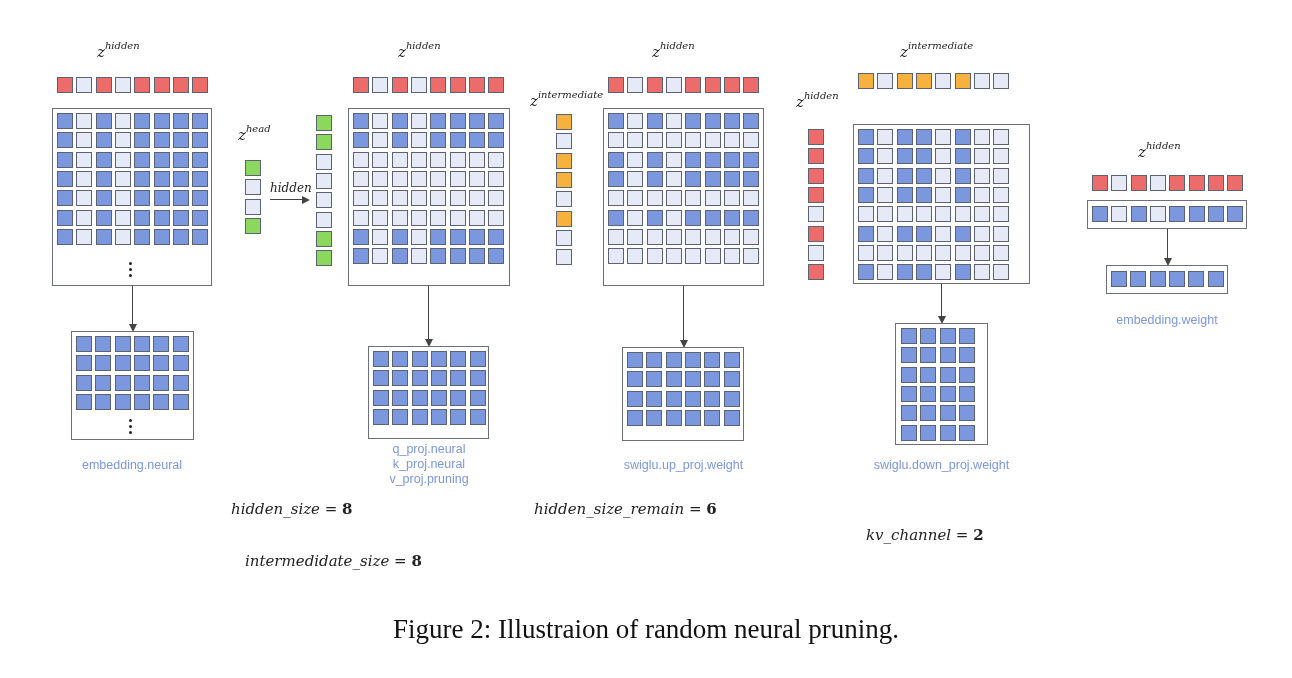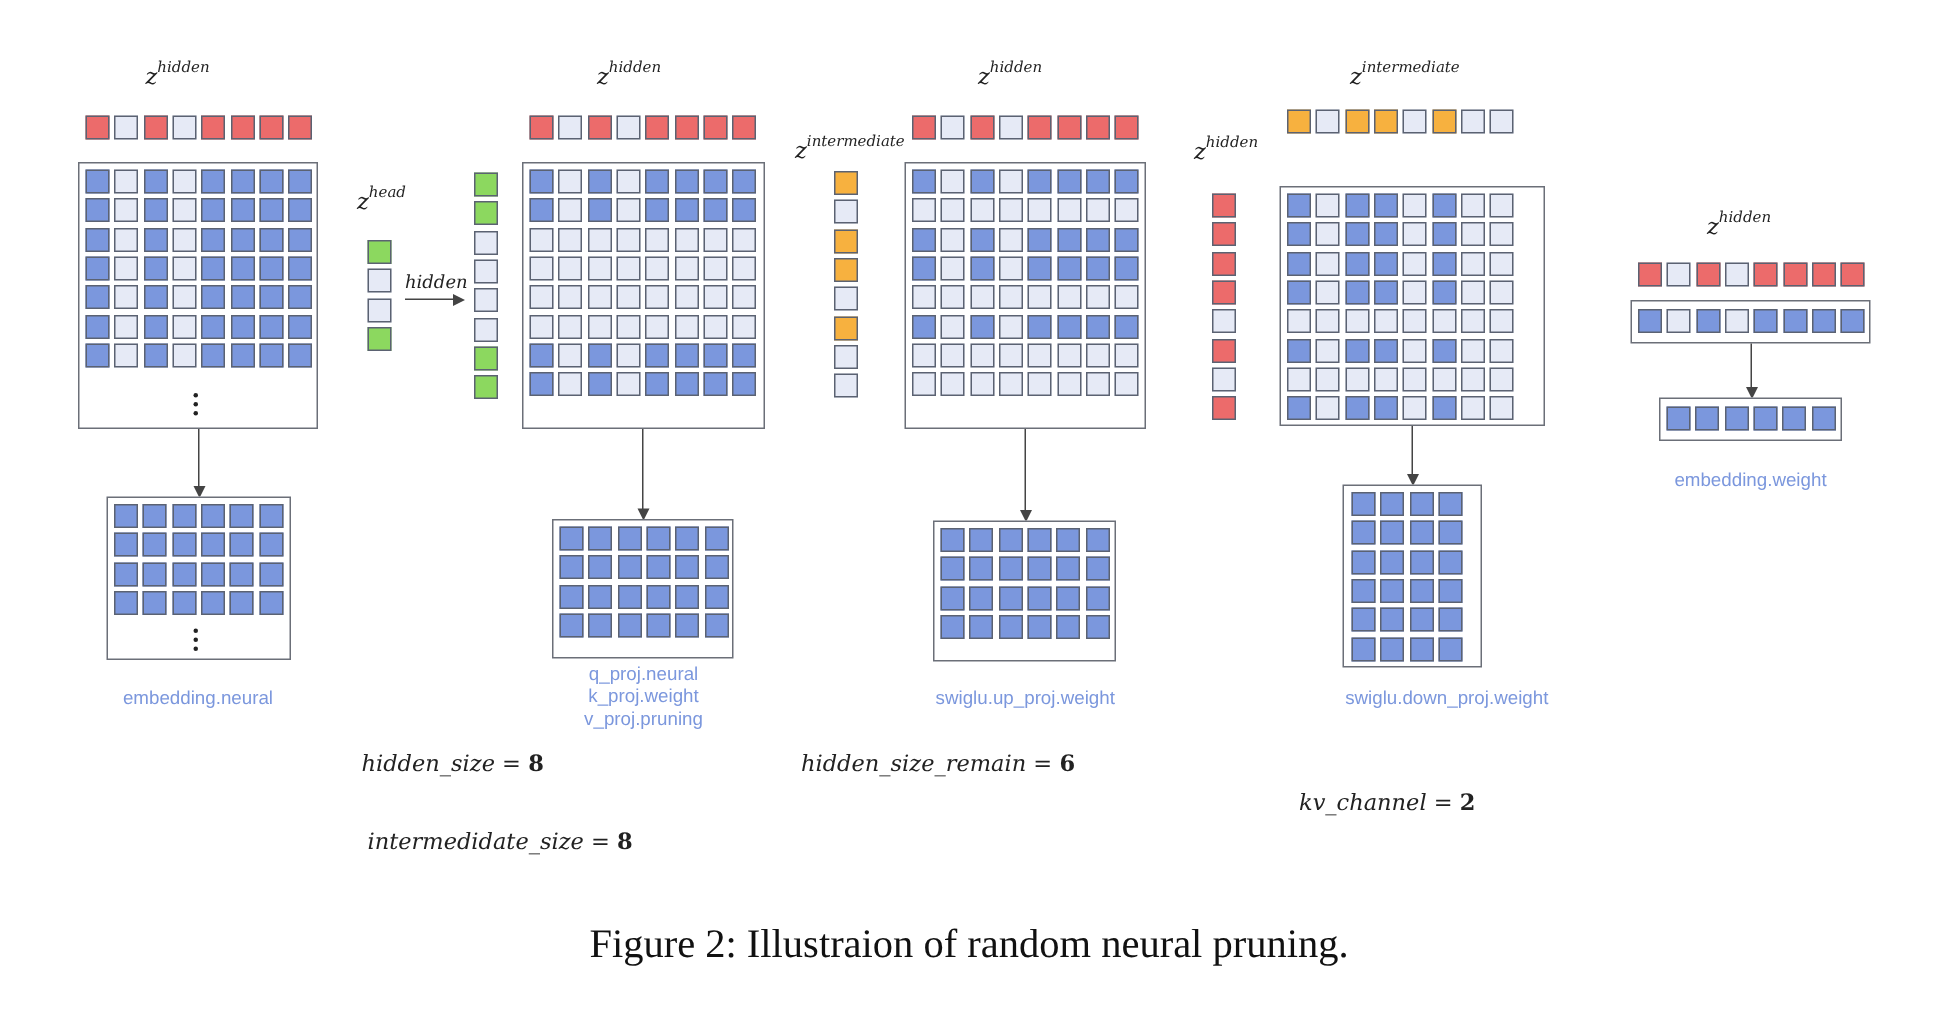--- a/index.html
+++ b/index.html
@@ -243,21 +243,21 @@
     <div class="cell" style="left: 450.2px; top: 389.6px; background: rgb(123, 151, 221);"></div>
     <div class="cell" style="left: 469.5px; top: 389.6px; background: rgb(123, 151, 221);"></div>
     <div class="cell" style="left: 373px; top: 408.9px; background: rgb(123, 151, 221);"></div>
     <div class="cell" style="left: 392.3px; top: 408.9px; background: rgb(123, 151, 221);"></div>
     <div class="cell" style="left: 411.6px; top: 408.9px; background: rgb(123, 151, 221);"></div>
     <div class="cell" style="left: 430.9px; top: 408.9px; background: rgb(123, 151, 221);"></div>
     <div class="cell" style="left: 450.2px; top: 408.9px; background: rgb(123, 151, 221);"></div>
     <div class="cell" style="left: 469.5px; top: 408.9px; background: rgb(123, 151, 221);"></div>
     <div class="wlabel" style="left: 348px; top: 442px; width: 162px;">
       <div>q_proj.neural</div>
-      <div>k_proj.weight</div>
+      <div>k_proj.neural</div>
       <div>v_proj.pruning</div>
     </div>
     <div class="zlabel" style="left: 652px; top: 42px;"><span>z</span><sup>hidden</sup></div>
     <div class="cell" style="left: 608px; top: 77px; background: rgb(236, 107, 107);"></div>
     <div class="cell" style="left: 627.3px; top: 77px; background: rgb(230, 234, 246);"></div>
     <div class="cell" style="left: 646.6px; top: 77px; background: rgb(236, 107, 107);"></div>
     <div class="cell" style="left: 665.9px; top: 77px; background: rgb(230, 234, 246);"></div>
     <div class="cell" style="left: 685.2px; top: 77px; background: rgb(236, 107, 107);"></div>
     <div class="cell" style="left: 704.5px; top: 77px; background: rgb(236, 107, 107);"></div>
     <div class="cell" style="left: 723.8px; top: 77px; background: rgb(236, 107, 107);"></div>
@@ -469,21 +469,21 @@
     <div class="cell" style="left: 939.6px; top: 385.9px; background: rgb(123, 151, 221);"></div>
     <div class="cell" style="left: 958.9px; top: 385.9px; background: rgb(123, 151, 221);"></div>
     <div class="cell" style="left: 901px; top: 405.2px; background: rgb(123, 151, 221);"></div>
     <div class="cell" style="left: 920.3px; top: 405.2px; background: rgb(123, 151, 221);"></div>
     <div class="cell" style="left: 939.6px; top: 405.2px; background: rgb(123, 151, 221);"></div>
     <div class="cell" style="left: 958.9px; top: 405.2px; background: rgb(123, 151, 221);"></div>
     <div class="cell" style="left: 901px; top: 424.5px; background: rgb(123, 151, 221);"></div>
     <div class="cell" style="left: 920.3px; top: 424.5px; background: rgb(123, 151, 221);"></div>
     <div class="cell" style="left: 939.6px; top: 424.5px; background: rgb(123, 151, 221);"></div>
     <div class="cell" style="left: 958.9px; top: 424.5px; background: rgb(123, 151, 221);"></div>
-    <div class="wlabel" style="left: 876px; top: 458px; width: 177px;">
+    <div class="wlabel" style="left: 853px; top: 458px; width: 177px;">
       <div>swiglu.down_proj.weight</div>
     </div>
     <div class="zlabel" style="left: 1138px; top: 142px;"><span>z</span><sup>hidden</sup></div>
     <div class="cell" style="left: 1092px; top: 175px; background: rgb(236, 107, 107);"></div>
     <div class="cell" style="left: 1111.3px; top: 175px; background: rgb(230, 234, 246);"></div>
     <div class="cell" style="left: 1130.6px; top: 175px; background: rgb(236, 107, 107);"></div>
     <div class="cell" style="left: 1149.9px; top: 175px; background: rgb(230, 234, 246);"></div>
     <div class="cell" style="left: 1169.2px; top: 175px; background: rgb(236, 107, 107);"></div>
     <div class="cell" style="left: 1188.5px; top: 175px; background: rgb(236, 107, 107);"></div>
     <div class="cell" style="left: 1207.8px; top: 175px; background: rgb(236, 107, 107);"></div>
@@ -502,19 +502,19 @@
     <div class="frame" style="left: 1106px; top: 265px; width: 122px; height: 29px;"></div>
     <div class="cell" style="left: 1111px; top: 271px; background: rgb(123, 151, 221);"></div>
     <div class="cell" style="left: 1130.3px; top: 271px; background: rgb(123, 151, 221);"></div>
     <div class="cell" style="left: 1149.6px; top: 271px; background: rgb(123, 151, 221);"></div>
     <div class="cell" style="left: 1168.9px; top: 271px; background: rgb(123, 151, 221);"></div>
     <div class="cell" style="left: 1188.2px; top: 271px; background: rgb(123, 151, 221);"></div>
     <div class="cell" style="left: 1207.5px; top: 271px; background: rgb(123, 151, 221);"></div>
     <div class="wlabel" style="left: 1087px; top: 313px; width: 160px;">
       <div>embedding.weight</div>
     </div>
-    <div class="eq" style="left: 241px; top: 500px;"><span>hidden_size = </span><b>8</b></div>
+    <div class="eq" style="left: 231px; top: 500px;"><span>hidden_size = </span><b>8</b></div>
     <div class="eq" style="left: 245px; top: 552px;"><span>intermedidate_size = </span><b>8</b></div>
     <div class="eq" style="left: 534px; top: 500px;"><span>hidden_size_remain = </span><b>6</b></div>
     <div class="eq" style="left: 866px; top: 526px;"><span>kv_channel = </span><b>2</b></div>
   </div>
 
 <div class="caption">Figure 2: Illustraion of random neural pruning.</div>
 
 </body></html>

